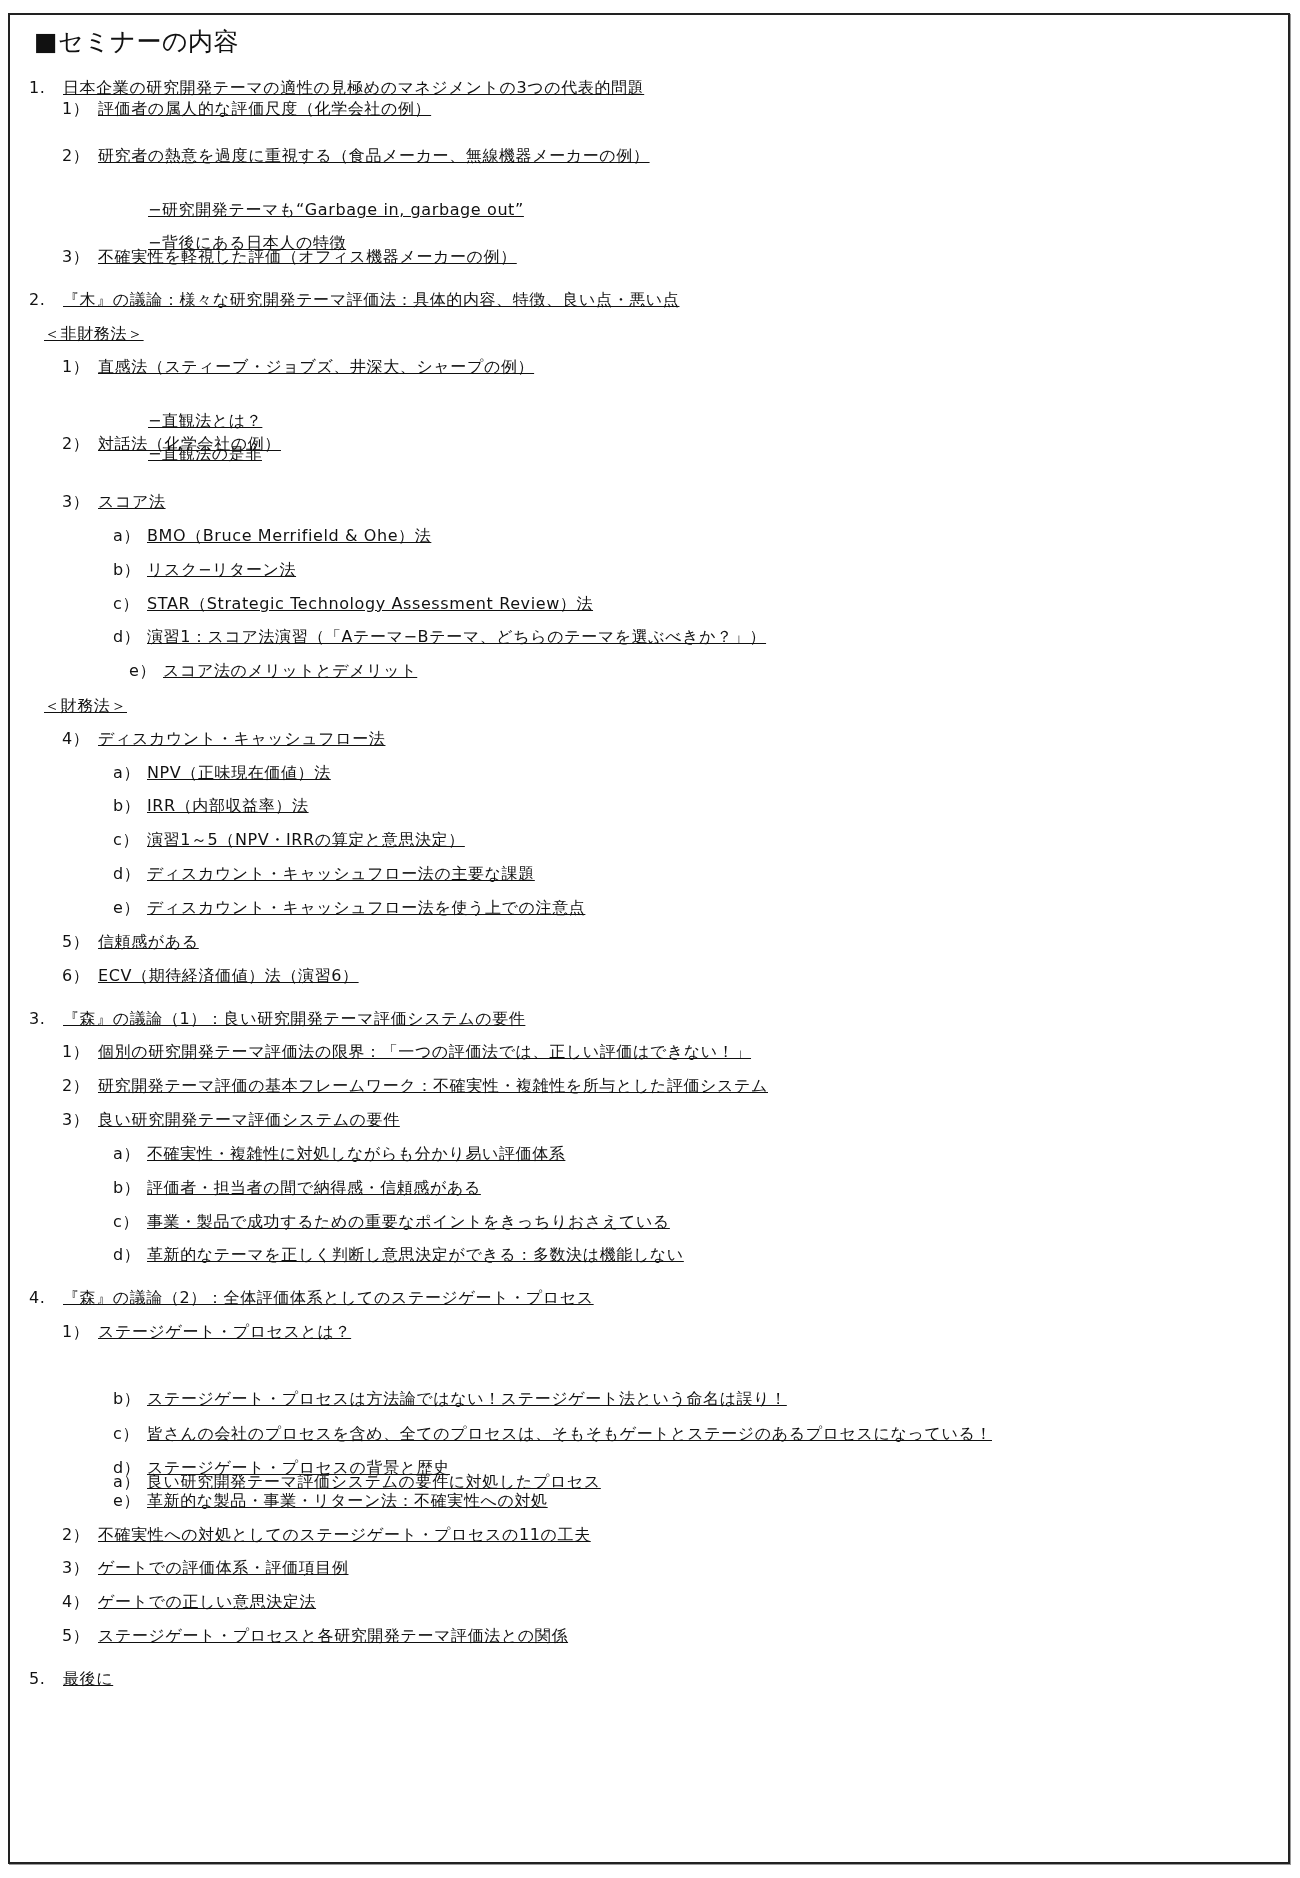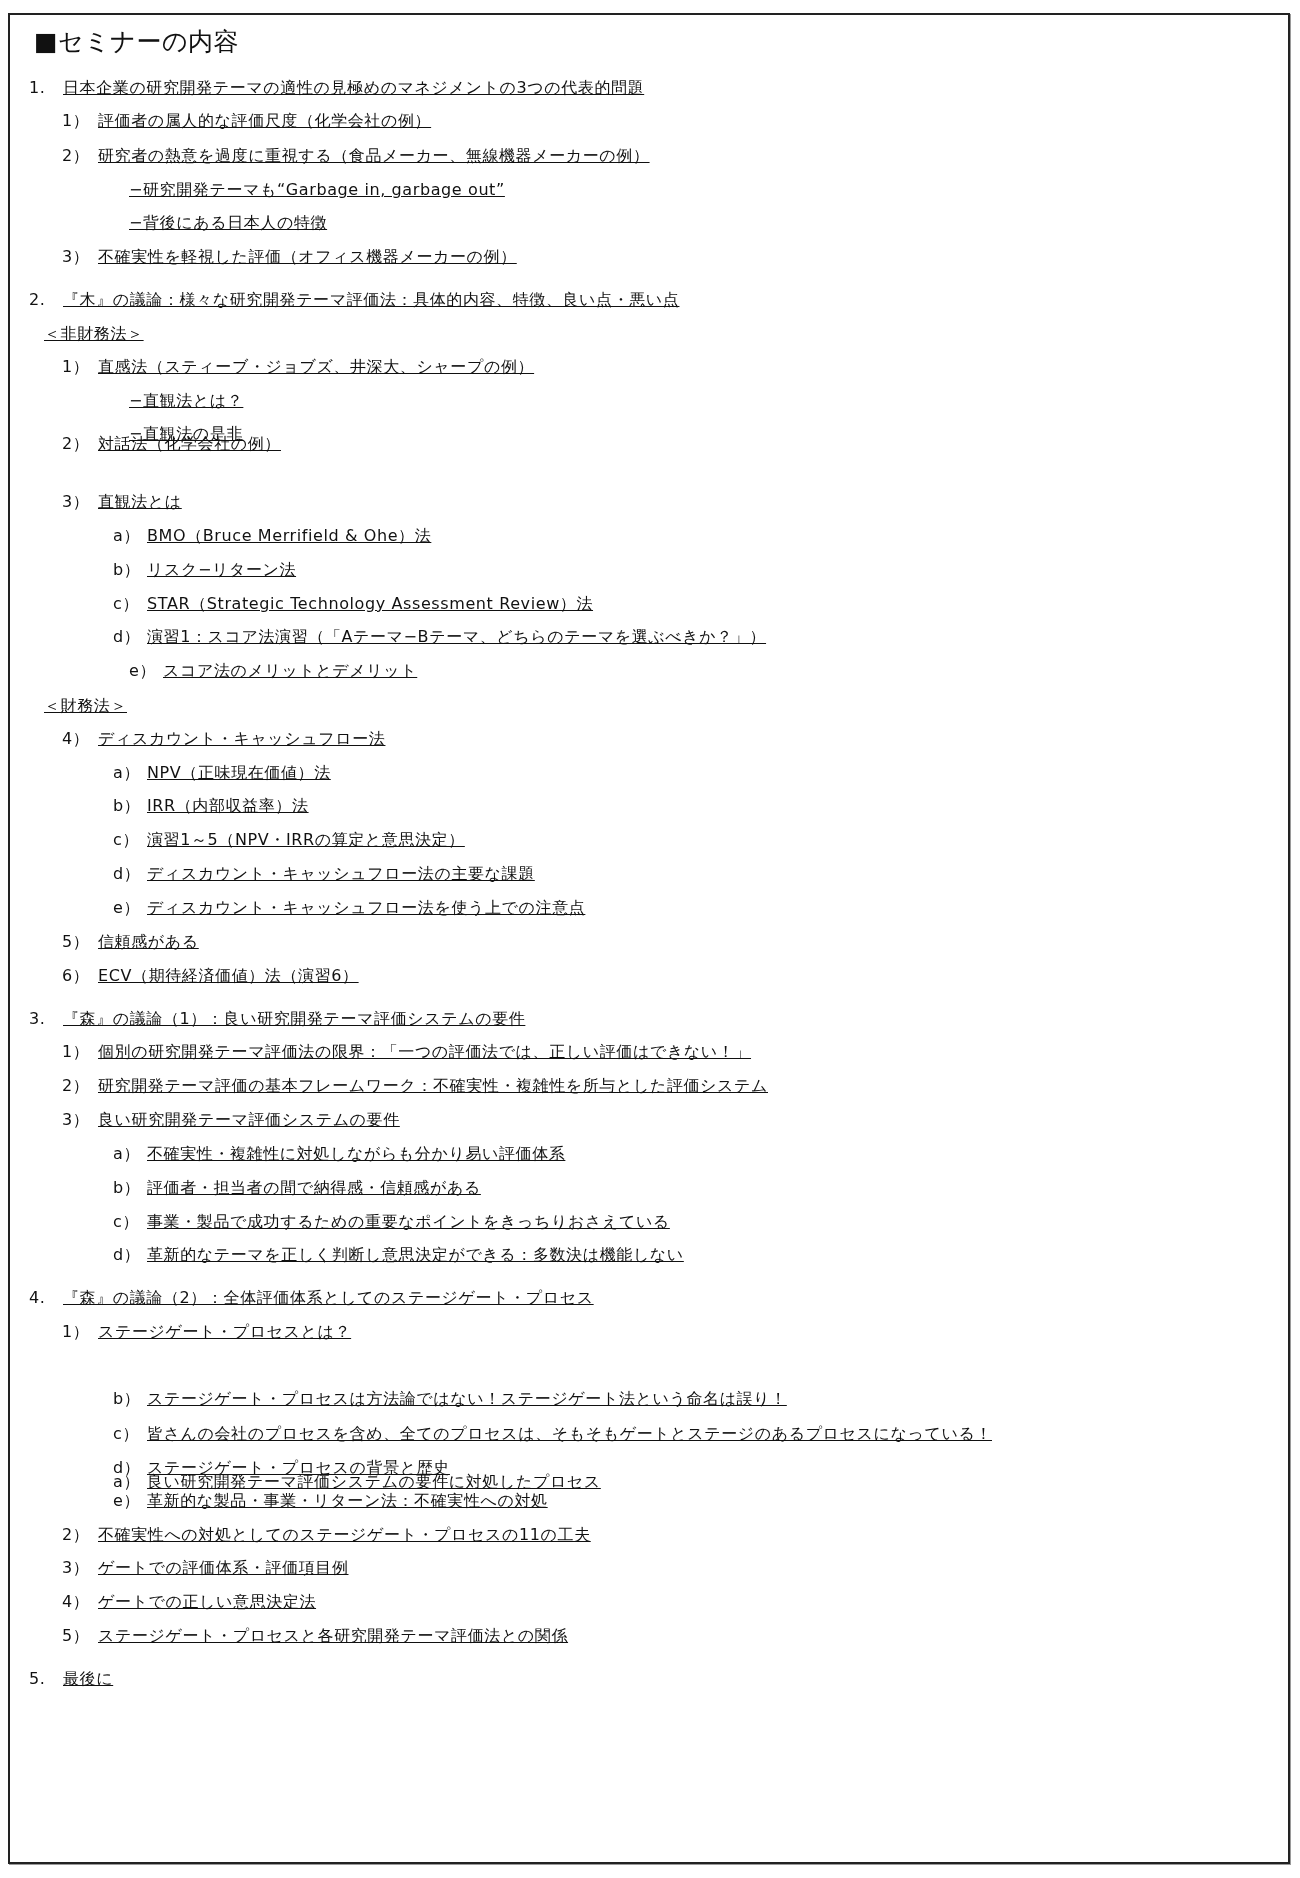--- a/index.html
+++ b/index.html
@@ -8,45 +8,45 @@
   .frame { position: absolute; left: 8px; top: 13px; width: 1278px; height: 1847px;
            border: 2px solid #222222; box-shadow: 1px 1px 0 #9a9a9a; box-sizing: content-box; }
   .title { position: absolute; left: 34px; top: 26px; font-size: 25px; line-height: 32px;
            white-space: nowrap; letter-spacing: 0.5px; }
   .line { position: absolute; font-size: 16px; line-height: 28px; white-space: nowrap;
           transform: translateY(-50%); letter-spacing: 0.6px; text-decoration: underline; }
   .l0 { left: 29px; }
   .lg { left: 44px; }
   .l1 { left: 62px; }
   .l2 { left: 113px; }
-  .ld { left: 129px; }
+  .ld { left: 148px; margin-top: 20px; }
   .marker { display: inline-block; }
   .l0 .marker { width: 34px; }
   .l1 .marker { width: 36px; }
   .l2 .marker { width: 34px; }
 </style>
 </head>
 <body>
 
 <div class="frame"></div>
 <div class="title">■セミナーの内容</div>
 <div id="outline">
     <div class="line l0" style="top: 88px;"><span class="marker">1.</span><span>日本企業の研究開発テーマの適性の見極めのマネジメントの3つの代表的問題</span></div>
-    <div class="line l1" style="top: 121px;"><span class="marker">1）</span><span>評価者の属人的な評価尺度（化学会社の例）</span></div>
+    <div class="line l1" style="top: 109px;"><span class="marker">1）</span><span>評価者の属人的な評価尺度（化学会社の例）</span></div>
     <div class="line l1" style="top: 156px;"><span class="marker">2）</span><span>研究者の熱意を過度に重視する（食品メーカー、無線機器メーカーの例）</span></div>
     <div class="line ld" style="top: 190px;"><span>−研究開発テーマも“Garbage in, garbage out”</span></div>
     <div class="line ld" style="top: 223px;"><span>−背後にある日本人の特徴</span></div>
     <div class="line l1" style="top: 257px;"><span class="marker">3）</span><span>不確実性を軽視した評価（オフィス機器メーカーの例）</span></div>
     <div class="line l0" style="top: 300px;"><span class="marker">2.</span><span>『木』の議論：様々な研究開発テーマ評価法：具体的内容、特徴、良い点・悪い点</span></div>
     <div class="line lg" style="top: 334px;"><span>＜非財務法＞</span></div>
     <div class="line l1" style="top: 367px;"><span class="marker">1）</span><span>直感法（スティーブ・ジョブズ、井深大、シャープの例）</span></div>
     <div class="line ld" style="top: 401px;"><span>−直観法とは？</span></div>
     <div class="line ld" style="top: 434px;"><span>−直観法の是非</span></div>
     <div class="line l1" style="top: 444px;"><span class="marker">2）</span><span>対話法（化学会社の例）</span></div>
-    <div class="line l1" style="top: 502px;"><span class="marker">3）</span><span>直観法とは</span></div>
+    <div class="line l1" style="top: 502px;"><span class="marker">3）</span><span>スコア法</span></div>
     <div class="line l2" style="top: 536px;"><span class="marker">a）</span><span>BMO（Bruce Merrifield &amp; Ohe）法</span></div>
     <div class="line l2" style="top: 570px;"><span class="marker">b）</span><span>リスク−リターン法</span></div>
     <div class="line l2" style="top: 604px;"><span class="marker">c）</span><span>STAR（Strategic Technology Assessment Review）法</span></div>
     <div class="line l2" style="top: 637px;"><span class="marker">d）</span><span>演習1：スコア法演習（「Aテーマ−Bテーマ、どちらのテーマを選ぶべきか？」）</span></div>
     <div class="line l2" style="top: 671px; margin-left: 16px;"><span class="marker">e）</span><span>スコア法のメリットとデメリット</span></div>
     <div class="line lg" style="top: 706px;"><span>＜財務法＞</span></div>
     <div class="line l1" style="top: 739px;"><span class="marker">4）</span><span>ディスカウント・キャッシュフロー法</span></div>
     <div class="line l2" style="top: 773px;"><span class="marker">a）</span><span>NPV（正味現在価値）法</span></div>
     <div class="line l2" style="top: 806px;"><span class="marker">b）</span><span>IRR（内部収益率）法</span></div>
     <div class="line l2" style="top: 840px;"><span class="marker">c）</span><span>演習1～5（NPV・IRRの算定と意思決定）</span></div>

